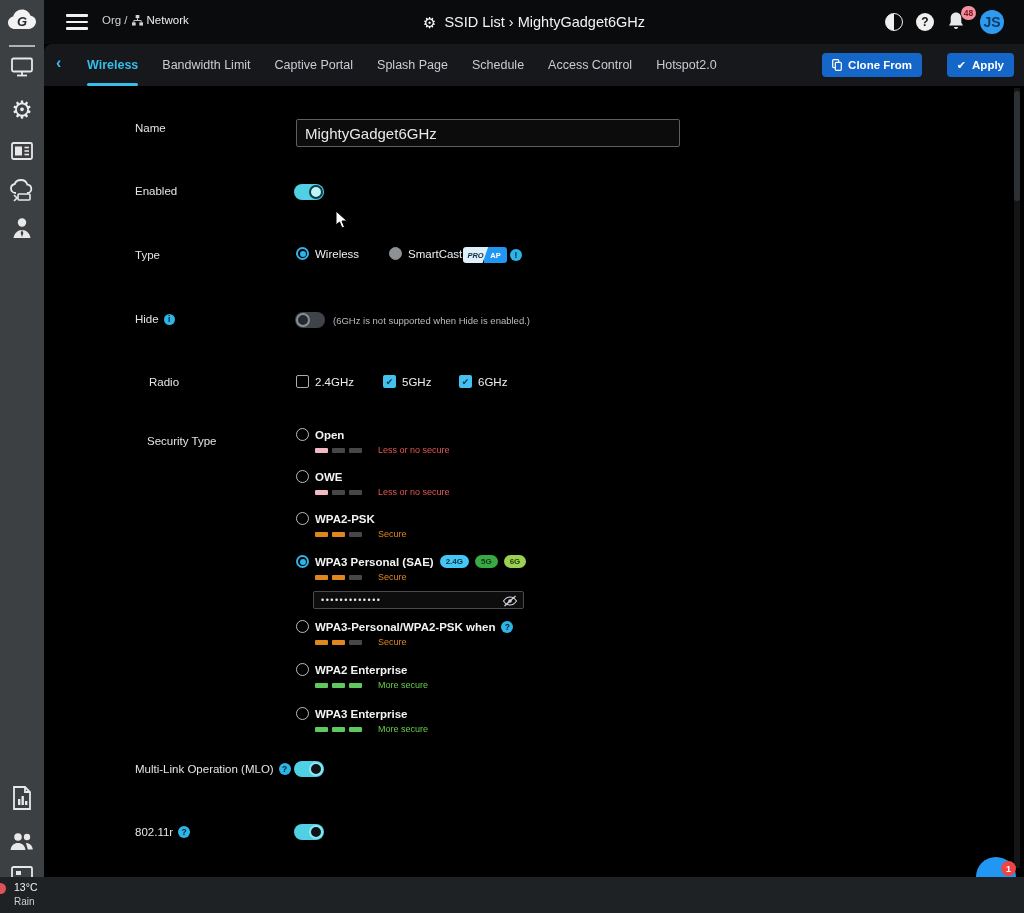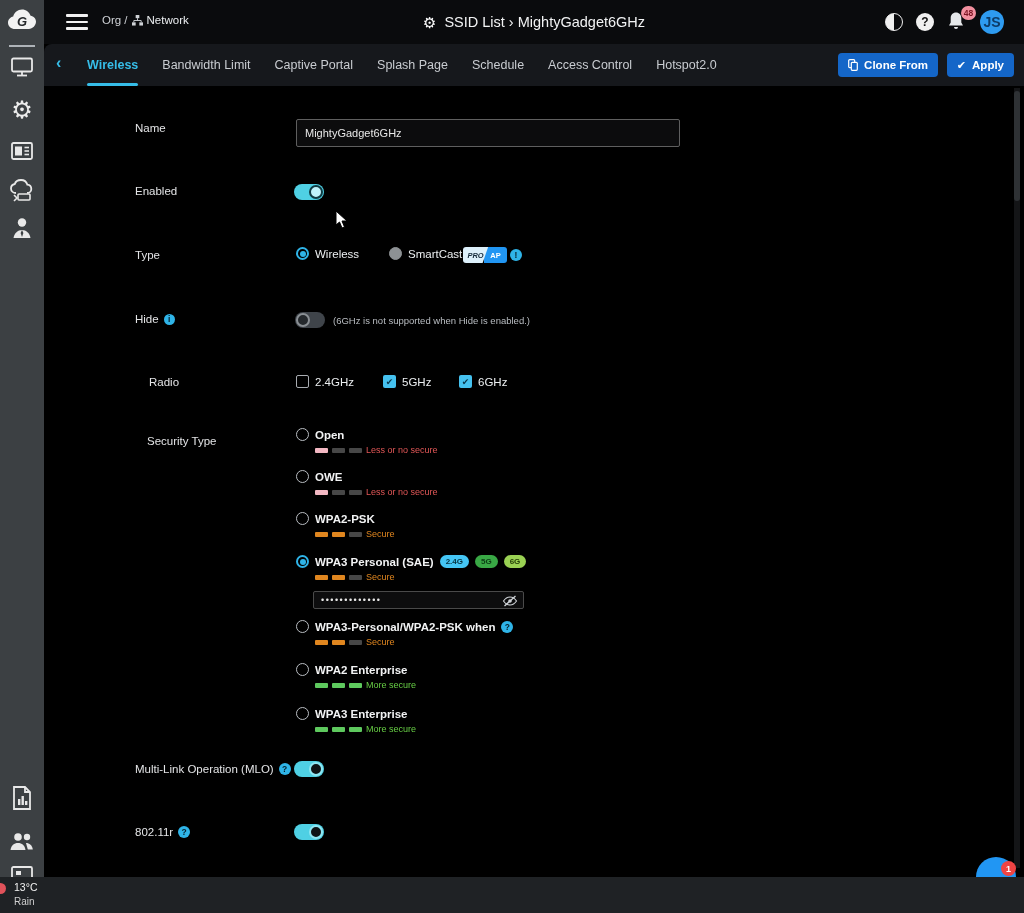--- a/index.html
+++ b/index.html
@@ -30,21 +30,21 @@
   .tab.active { color:#36bde8; font-weight:bold; }
   .tab.active::after { content:""; position:absolute; left:0; right:0; bottom:0; height:3px; border-radius:2px; background:#36bde8; }
   .btn { position:absolute; top:9px; height:24px; border:none; border-radius:4px; background:#1466c8; color:#fff; font-size:11.5px; font-weight:bold; display:flex; align-items:center; gap:6px; padding:0 10px; cursor:pointer; font-family:inherit; }
   .btn .check-glyph { font-size:11px; }
 
   
   .content { position:absolute; left:44px; top:86px; width:980px; height:791px; background:#000; }
   .flabel { position:absolute; font-size:11.5px; color:#e3e4e6; white-space:nowrap; }
   .opt-label { font-size:11.5px; color:#eceff1; }
 
-  .text-input { position:absolute; background:#0c0c0d; border:1px solid #5f5f5f; border-radius:2px; color:#e8e8e8; font-size:11px; padding:13px 8px; font-family:inherit; }
+  .text-input { position:absolute; background:#0c0c0d; border:1px solid #5f5f5f; border-radius:2px; color:#e8e8e8; font-size:15px; padding:13px 8px; font-family:inherit; }
 
   
   .toggle { position:absolute; width:30px; height:16px; border-radius:9px; cursor:pointer; }
   .toggle.on { background:#4fd0e4; }
   .toggle.on .knob { position:absolute; right:1px; top:1px; width:14px; height:14px; border-radius:50%; background:#0e1316; border:2px solid #8fe6f2; }
   .toggle.on.bright .knob { background:#bff2fb; border:2px solid #0f3a42; }
   .toggle.off { background:#3f444a; }
   .toggle.off .knob { position:absolute; left:1px; top:1px; width:14px; height:14px; border-radius:50%; background:#24282c; border:2px solid #8a8f94; }
 
   
@@ -73,21 +73,21 @@
   
   .sec-opt { position:absolute; left:296px; }
   .sec-head { display:flex; align-items:center; gap:6px; }
   .sec-name { font-size:11.5px; font-weight:bold; color:#f2f3f4; white-space:nowrap; }
   .meter-row { display:flex; align-items:center; margin:4px 0 0 19px; }
   .meter { display:flex; gap:4px; }
   .seg { width:13px; height:5px; border-radius:1px; background:#474747; }
   .lvl-low  .seg:nth-child(1) { background:#f3b8c3; }
   .lvl-mid  .seg:nth-child(1), .lvl-mid .seg:nth-child(2) { background:#e0861f; }
   .lvl-high .seg { background:#5ec95e; }
-  .sec-note { margin-left:4px; font-size:9px; white-space:nowrap; }
+  .sec-note { margin-left:16px; font-size:9px; white-space:nowrap; }
   .lvl-low  .sec-note { color:#e25757; }
   .lvl-mid  .sec-note { color:#e0861f; }
   .lvl-high .sec-note { color:#67ce45; }
   .band-badge { height:13px; padding:0 6px; border-radius:7px; font-size:8px; font-weight:bold; display:flex; align-items:center; justify-content:center; }
   .band-24 { background:#45c6f5; color:#05323f; }
   .band-5  { background:#39a845; color:#0b3d14; }
   .band-6  { background:#9ad153; color:#243f07; }
 
   .pwd-field { position:absolute; left:313px; top:591px; width:211px; height:18px; background:#0d0d0e; border:1px solid #4a4a4a; border-radius:2px; }
   .pwd-dots { position:absolute; left:7px; top:4px; font-size:9px; letter-spacing:1.5px; color:#e8e8e8; line-height:1; }
@@ -157,21 +157,21 @@
     <div class="back-chevron">‹</div>
     <div class="tabs">
       <div class="tab active">Wireless</div>
       <div class="tab">Bandwidth Limit</div>
       <div class="tab">Captive Portal</div>
       <div class="tab">Splash Page</div>
       <div class="tab">Schedule</div>
       <div class="tab">Access Control</div>
       <div class="tab">Hotspot2.0</div>
     </div>
-    <button class="btn" style="right:86px;">
+    <button class="btn" style="right:102px;">
       <svg width="10" height="12" viewBox="0 0 10 12">
           <rect x="0.7" y="0.7" width="6" height="8" rx="1" fill="none" stroke="#fff" stroke-width="1.2"></rect>
           <rect x="3.3" y="3.3" width="6" height="8" rx="1" fill="#1466c8" stroke="#fff" stroke-width="1.2"></rect>
         </svg>
       <span>Clone From</span>
     </button>
     <button class="btn" style="right:10px;">
       <span class="check-glyph">✔</span>
       <span>Apply</span>
     </button>

